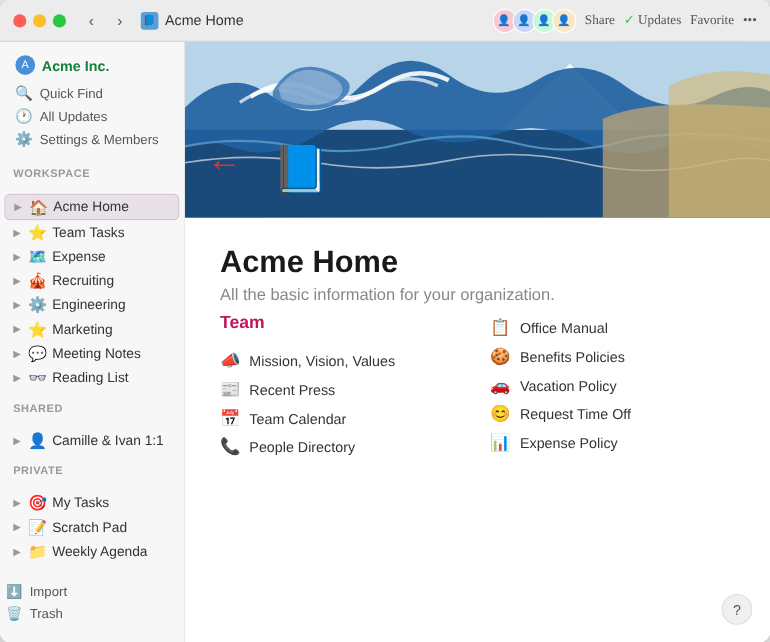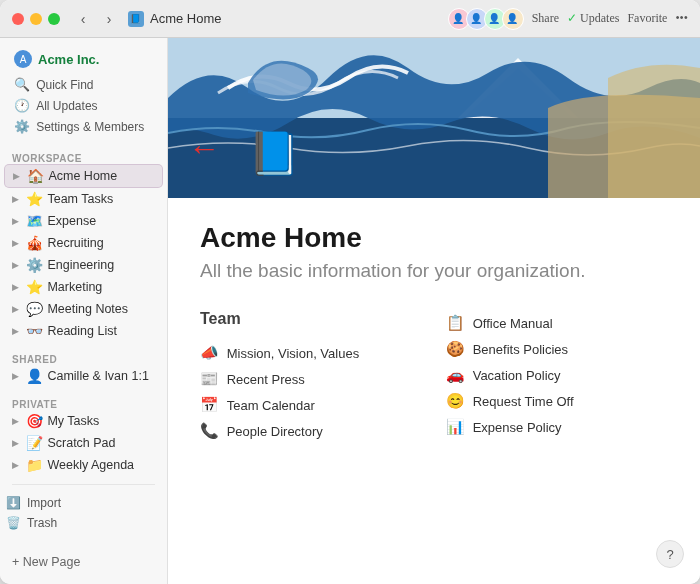--- a/index.html
+++ b/index.html
@@ -166,21 +166,21 @@
 
     .sidebar-section {
       margin-top: 12px;
     }
 
     .sidebar-section-label {
       font-size: 10px;
       font-weight: 600;
       color: #999;
       letter-spacing: 0.5px;
-      padding: 0 12px 0 12px;
+      padding: 0 12px 12px 12px;
       text-transform: uppercase;
     }
 
     .sidebar-item {
       display: flex;
       align-items: center;
       padding: 3px 6px 3px 8px;
       border-radius: 5px;
       cursor: pointer;
       font-size: 12.5px;
@@ -277,35 +277,35 @@
     }
 
     .page-title {
       font-size: 28px;
       font-weight: 700;
       color: #1a1a1a;
       margin-bottom: 6px;
     }
 
     .page-subtitle {
-      font-size: 19px;
+      font-size: 15px;
       color: #888;
-      margin-bottom: 28px;
+      margin-bottom: 8px;
     }
 
     .sections-grid {
       display: grid;
       grid-template-columns: 1fr 1fr;
       gap: 0 24px;
     }
 
     .section-title {
       font-size: 16px;
       font-weight: 700;
-      color: #404040;
+      color: #be185d;
       margin-bottom: 12px;
     }
 
     .section-item {
       display: flex;
       align-items: center;
       gap: 8px;
       padding: 4px 0;
       cursor: pointer;
       font-size: 13px;

